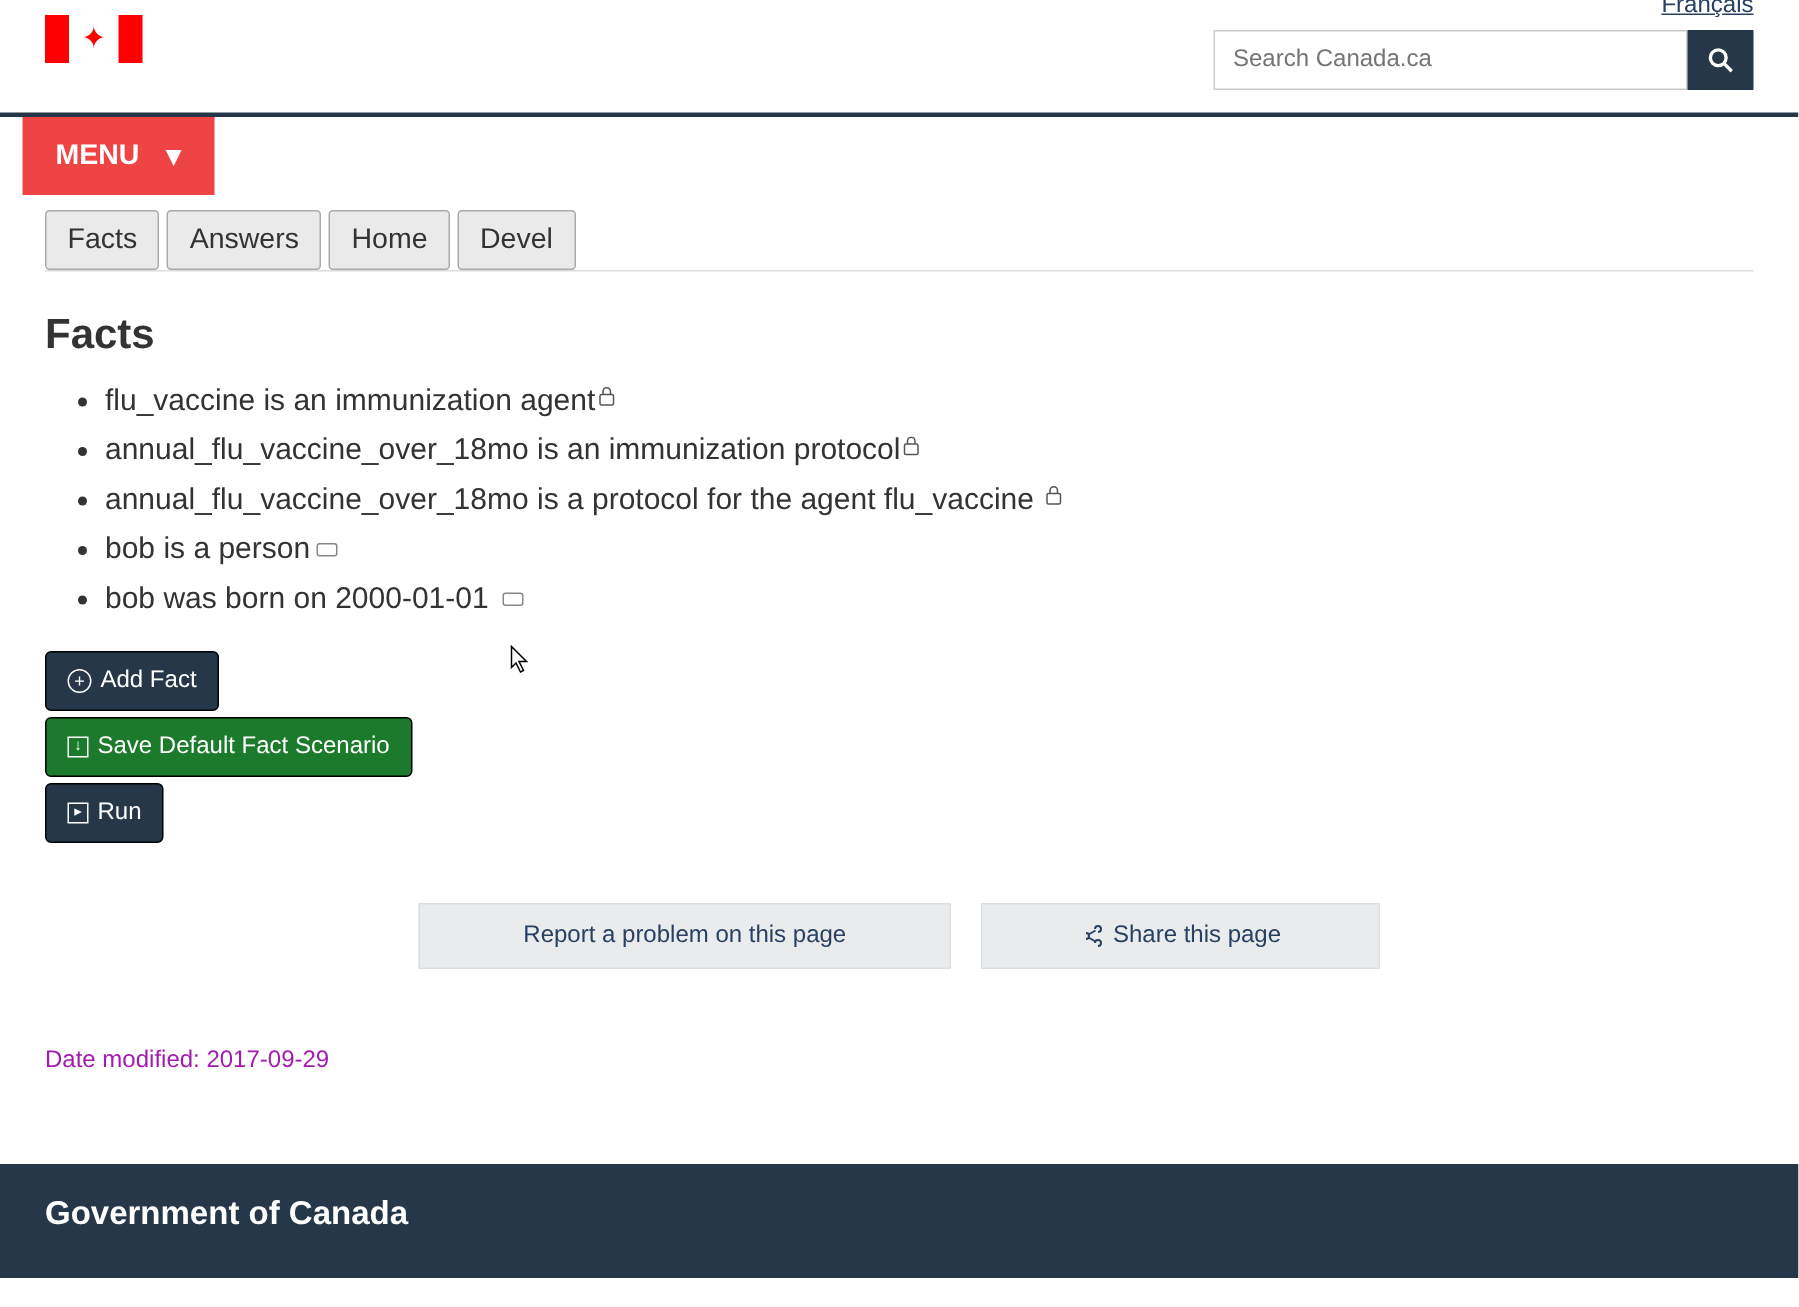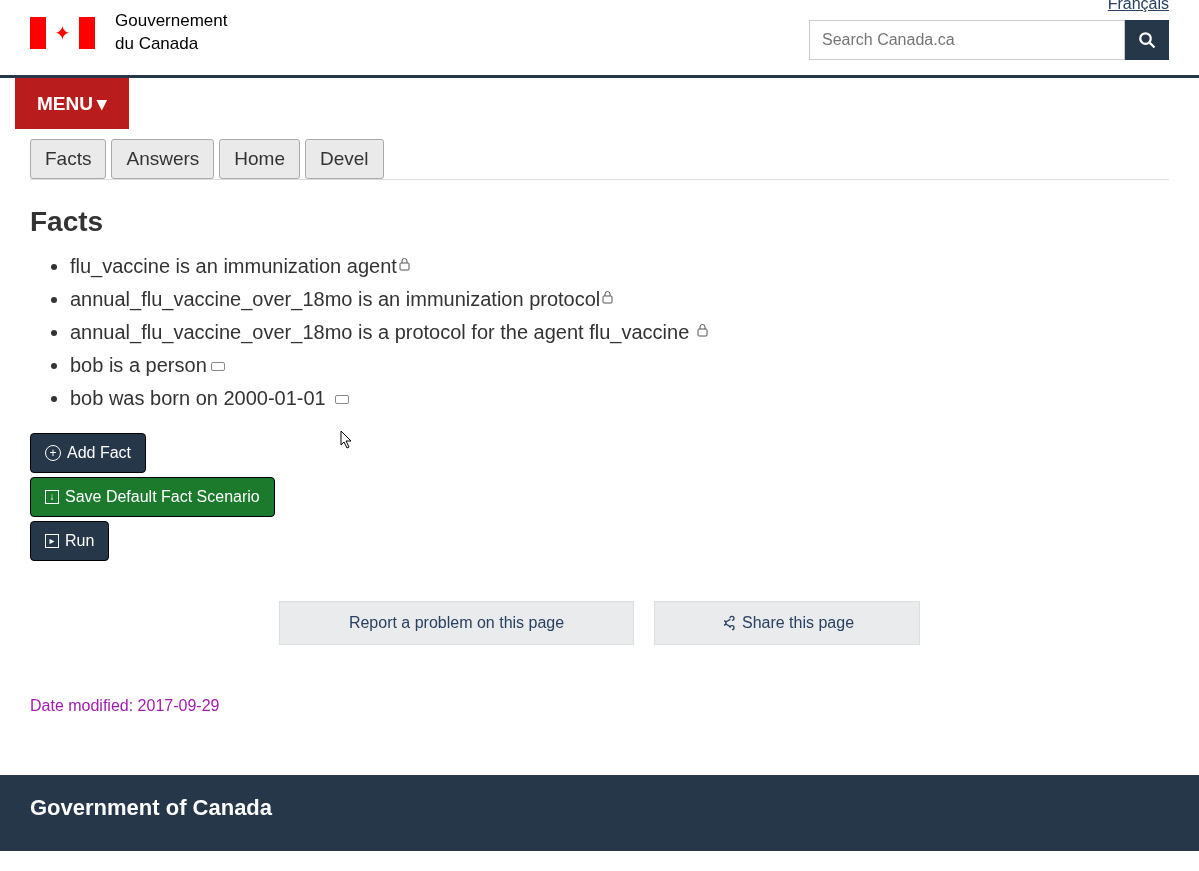--- a/index.html
+++ b/index.html
@@ -62,28 +62,28 @@
     border: none;
     color: #fff;
     cursor: pointer;
     display:flex; align-items:center; justify-content:center;
   }
   .nav-bar {
     border-top: 3px solid #26374a;
     padding-left: 15px;
   }
   .menu-btn {
-    background: #b91c1c;
+    background: #ef4444;
     color: #fff;
     border: none;
     font-size: 19px;
     font-weight: 700;
     padding: 14px 22px;
     cursor: pointer;
-    display:flex; align-items:center; gap:4px;
+    display:flex; align-items:center; gap:18px;
   }
   .main {
     padding: 10px 30px 30px 30px;
   }
   .breadcrumbs {
     margin: 14px 0 22px 14px;
     font-size: 20px;
     color: #333;
   }
   .breadcrumbs a {
@@ -209,24 +209,20 @@
 <div class="header">
   <div class="brand">
     <div class="flag">
       <div class="flag-bar"></div>
       <div class="flag-mid">
           <span class="flag-leaf">✦</span>
         </div>
       <div class="flag-bar"></div>
     </div>
     <div class="gov-text">
-      <div>
-        <div>Gouvernement</div>
-        <div>du Canada</div>
-      </div>
     </div>
   </div>
   <div class="search-box">
     <input type="text" placeholder="Search Canada.ca" style="">
     <button>
       <svg width="18" height="18" viewBox="0 0 24 24" fill="none" stroke="#fff" stroke-width="3">
           <circle cx="10" cy="10" r="7"></circle>
           <line x1="15" y1="15" x2="22" y2="22"></line>
         </svg>
     </button>

